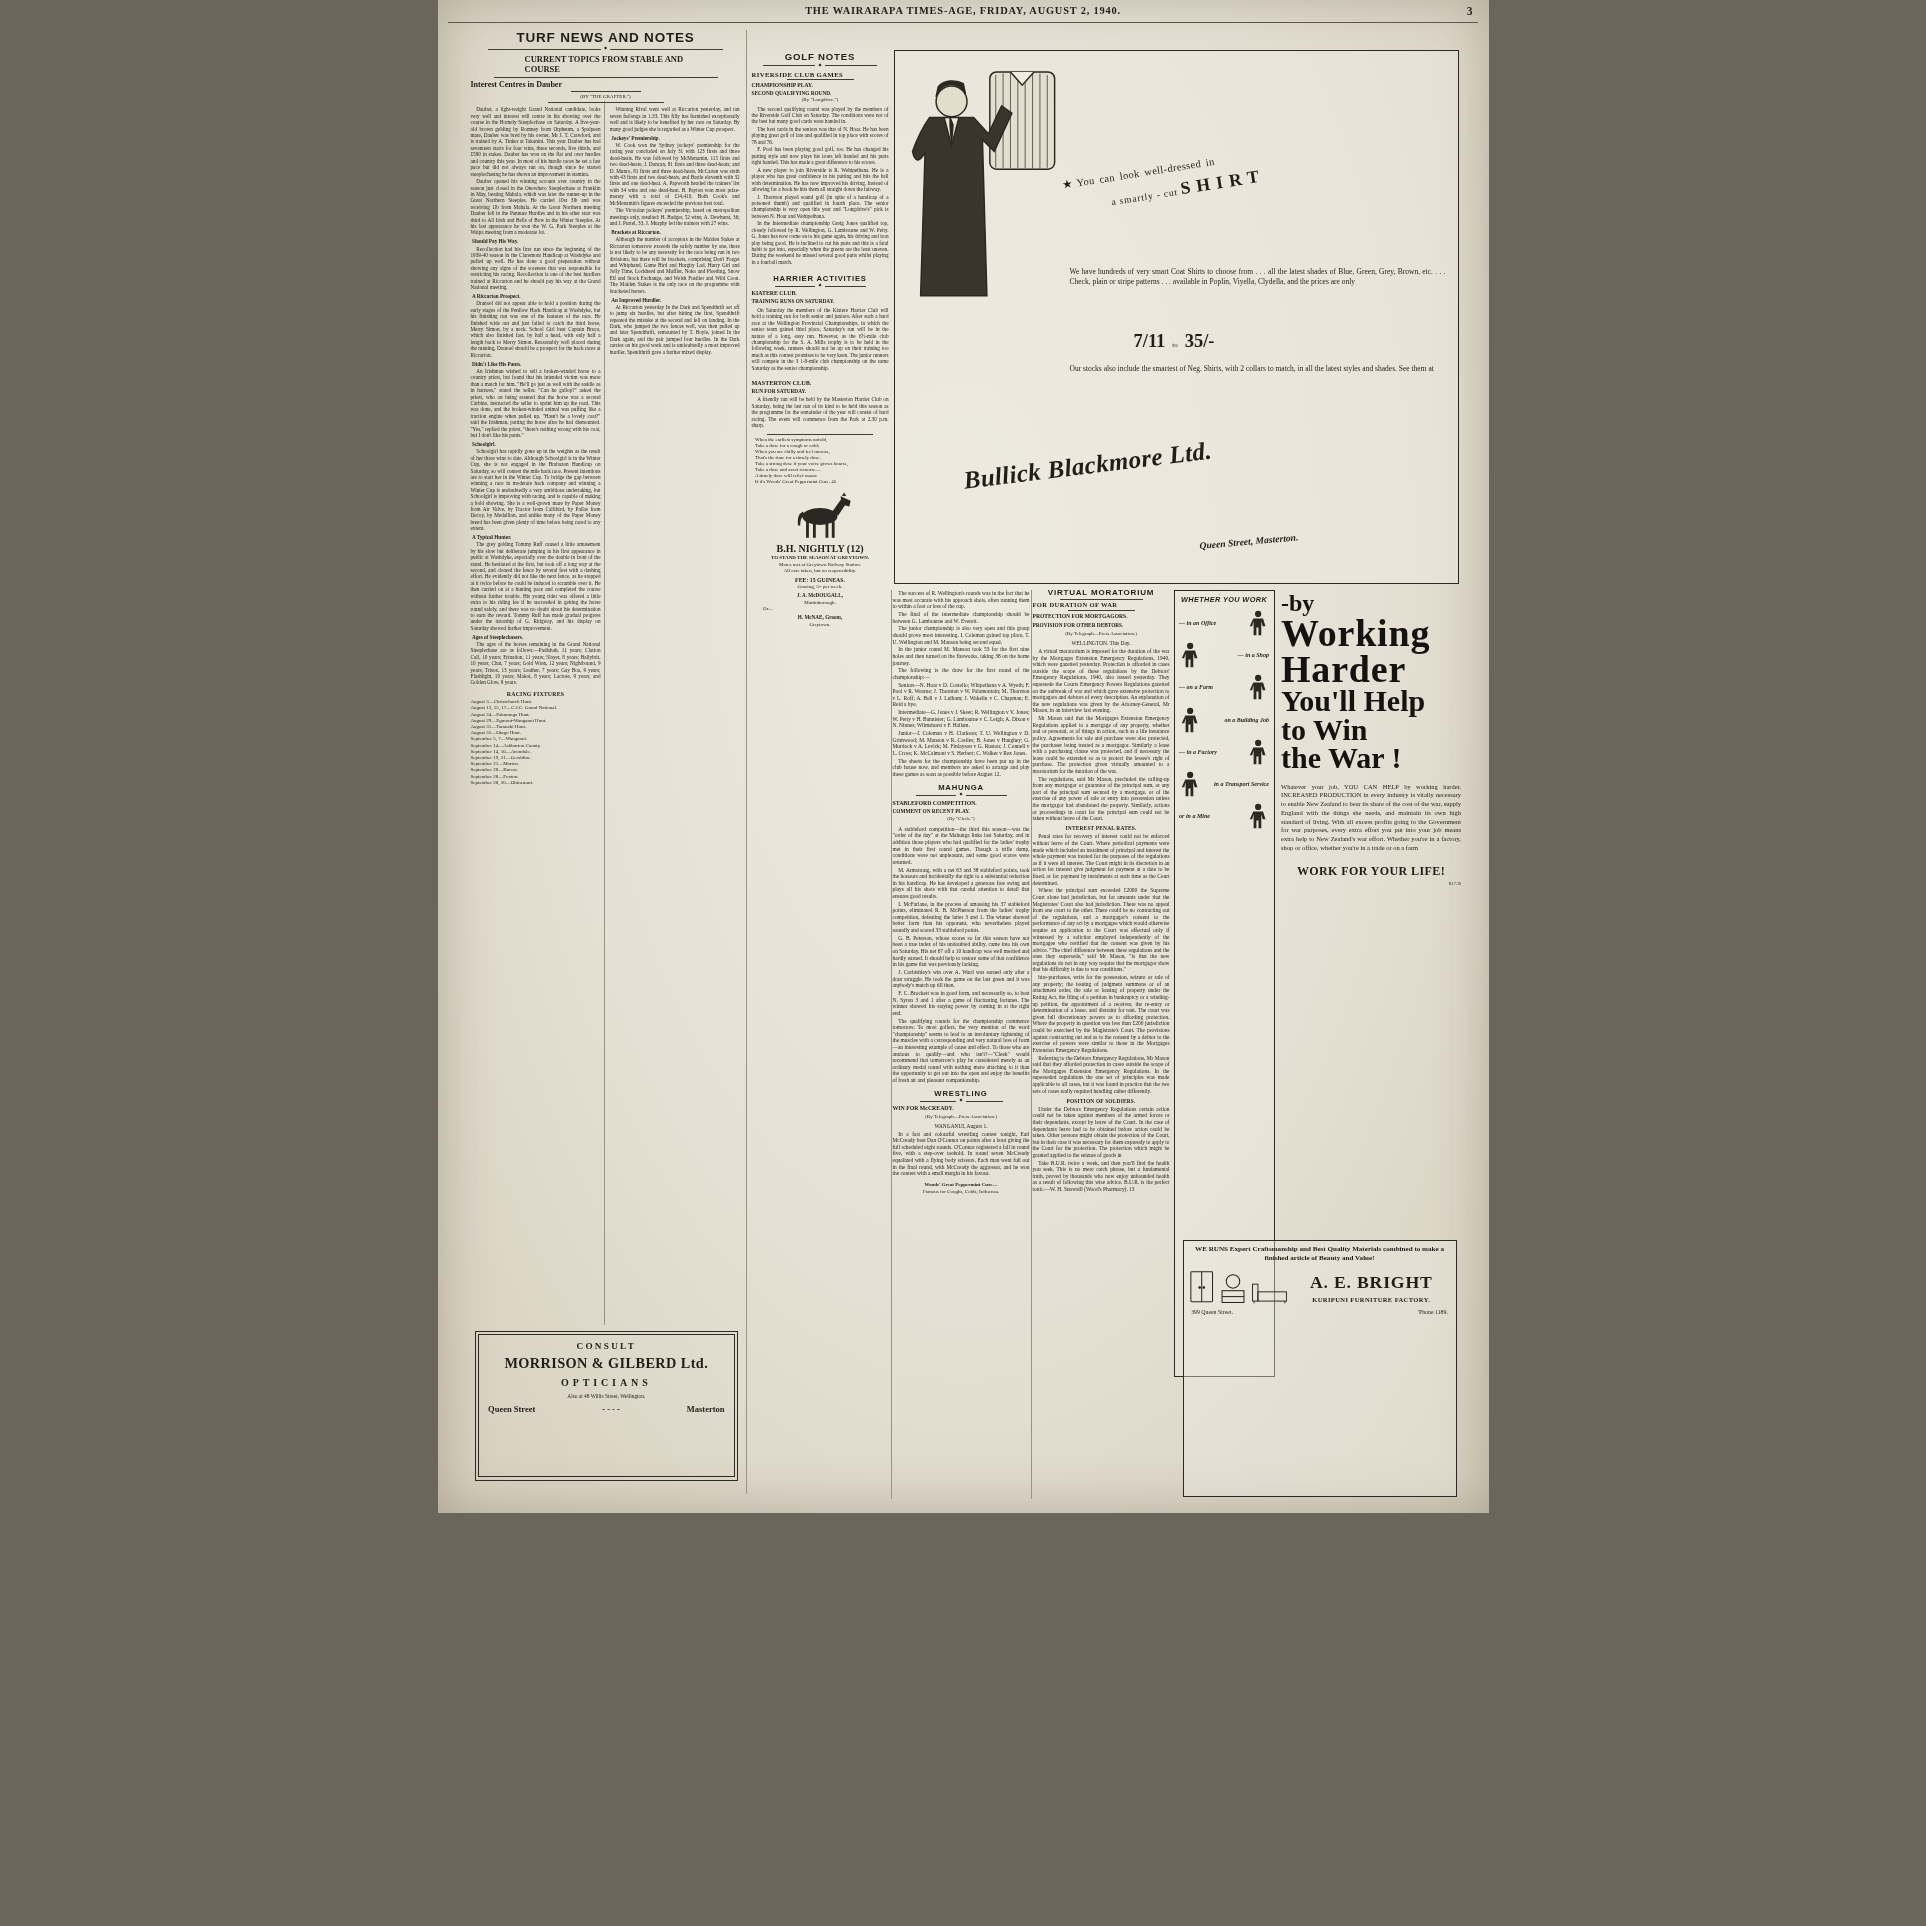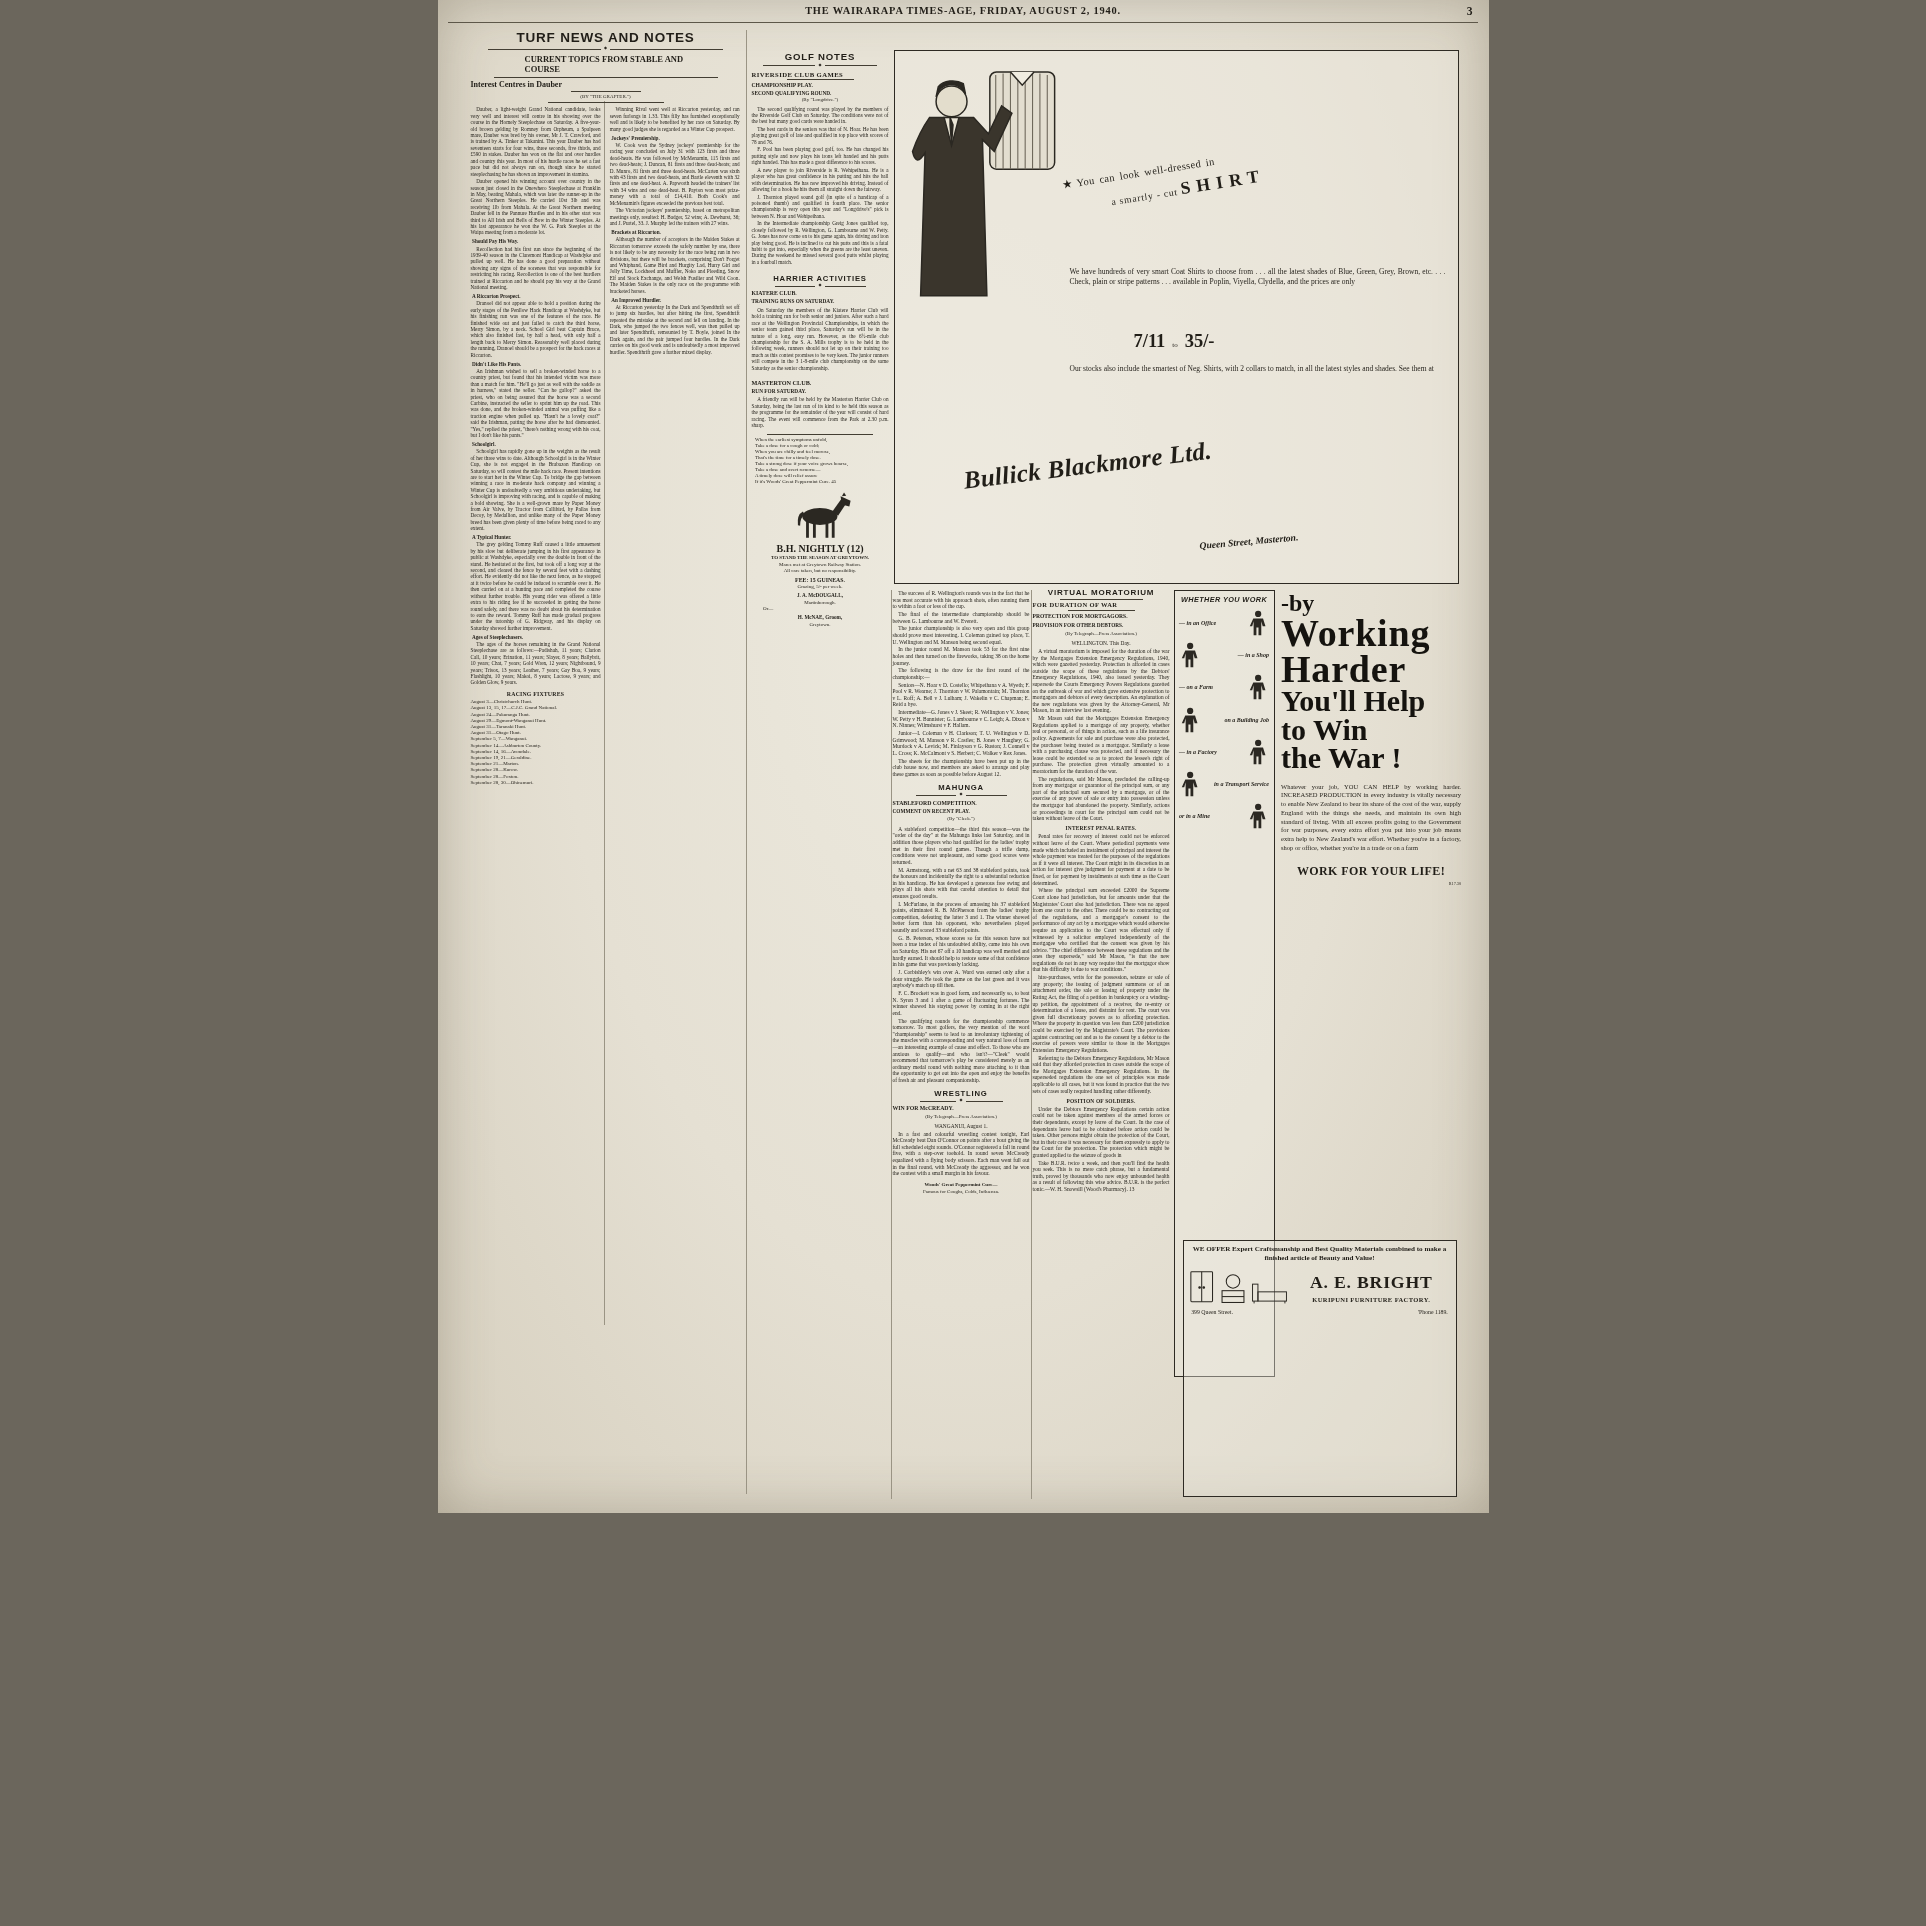--- a/index.html
+++ b/index.html
@@ -156,20 +156,33 @@
             <div class="fl-para">The Victorian jockeys' premiership, based on metropolitan meetings only, resulted: H. Badger, 52 wins; A. Dewhurst, 36; and J. Purtel, 33. J. Murphy led the trainers with 27 wins.</div>
             <div class="fl-subhead">Brackets at Riccarton.</div>
             <div class="fl-para">Although the number of acceptors in the Maiden Stakes at Riccarton tomorrow exceeds the safely number by one, there is not likely to be any necessity for the race being run in two divisions, but there will be brackets, comprising Don't Forget and Whiphand, Game Bird and Hurgity Lad, Hurry Girl and Jolly Time, Lockheed and Muffler, Noko and Pleeding, Snow Elf and Stock Exchange, and Welsh Fusilier and Wild Coon. The Maiden Stakes is the only race on the programme with bracketed horses.</div>
             <div class="fl-subhead">An Improved Hurdler.</div>
             <div class="fl-para">At Riccarton yesterday In the Dark and Spendthrift set off to jump six hurdles, but after hitting the first, Spendthrift repeated the mistake at the second and fell on landing. In the Dark, who jumped the two fences well, was then pulled up and later Spendthrift, remounted by T. Boyle, joined In the Dark again, and the pair jumped four hurdles. In the Dark carries on his good work and is undoubtedly a most improved hurdler. Spendthrift gave a further mixed display.</div>
           </div>
       </div>
     </div>
   </div>
 
+  <div class="region boxed morrison" style="left:37px;top:1331px;width:257px;height:143px;">
+    <div class="inner">
+      <div class="m-consult">CONSULT</div>
+      <div class="m-name">MORRISON &amp; GILBERD Ltd.</div>
+      <div class="m-opt">OPTICIANS</div>
+      <div class="m-also">Also at 48 Willis Street, Wellington.</div>
+      <div class="m-street">
+        <span>Queen Street</span>
+        <span>-   -   -   -</span>
+        <span>Masterton</span>
+      </div>
+    </div>
+  </div>
 
   <div class="region" style="left:314px;top:51px;width:137px;height:1425px;">
     <div class="big-head" style="font-size:9.6px;">GOLF NOTES</div>
     <div class="orn" style="margin:1.5px 11.6px;">
         <span class="ln"></span>
         <span class="dm">◆</span>
         <span class="ln"></span>
       </div>
     <div class="serif-sub" style="font-size:6.7px;letter-spacing:0.4px;margin-top:3.1px;">RIVERSIDE CLUB GAMES</div>
     <div class="thin-rule" style="margin:1.9px 35px;"></div>
@@ -425,21 +438,21 @@
     <div class="war-line war-xl">Harder</div>
     <div class="war-line war-l">You'll Help</div>
     <div class="war-line war-l">to Win</div>
     <div class="war-line war-l">the War !</div>
     <div class="war-body">Whatever your job, YOU CAN HELP by working harder. INCREASED PRODUCTION in every industry is vitally necessary to enable New Zealand to bear its share of the cost of the war, supply England with the things she needs, and maintain its own high standard of living. With all excess profits going to the Government for war purposes, every extra effort you put into your job means extra help to New Zealand's war effort. Whether you're in a factory, shop or office, whether you're in a trade or on a farm</div>
     <div class="war-slogan">WORK FOR YOUR LIFE!</div>
     <div class="war-ref">R17.30</div>
   </div>
 
   <div class="region boxed bright" style="left:745px;top:1240px;width:274px;height:257px;">
-    <div class="b-head">WE OFFER Expert Craftsmanship and Best Quality Materials combined to make a finished article of Beauty and Value!</div>
+    <div class="b-head">WE RUNS Expert Craftsmanship and Best Quality Materials combined to make a finished article of Beauty and Value!</div>
     <div class="b-row">
       <div class="b-furn">
         <svg width="25.4" height="35" viewBox="0 0 60 84">
             <g fill="none" stroke="#2b2822" stroke-width="2.5">
               <rect x="4" y="4" width="52" height="72" rx="2"></rect>
               <line x1="30" y1="4" x2="30" y2="76"></line>
               <circle cx="25" cy="42" r="2" fill="#2b2822"></circle>
               <circle cx="35" cy="42" r="2" fill="#2b2822"></circle>
             </g>
           </svg>

